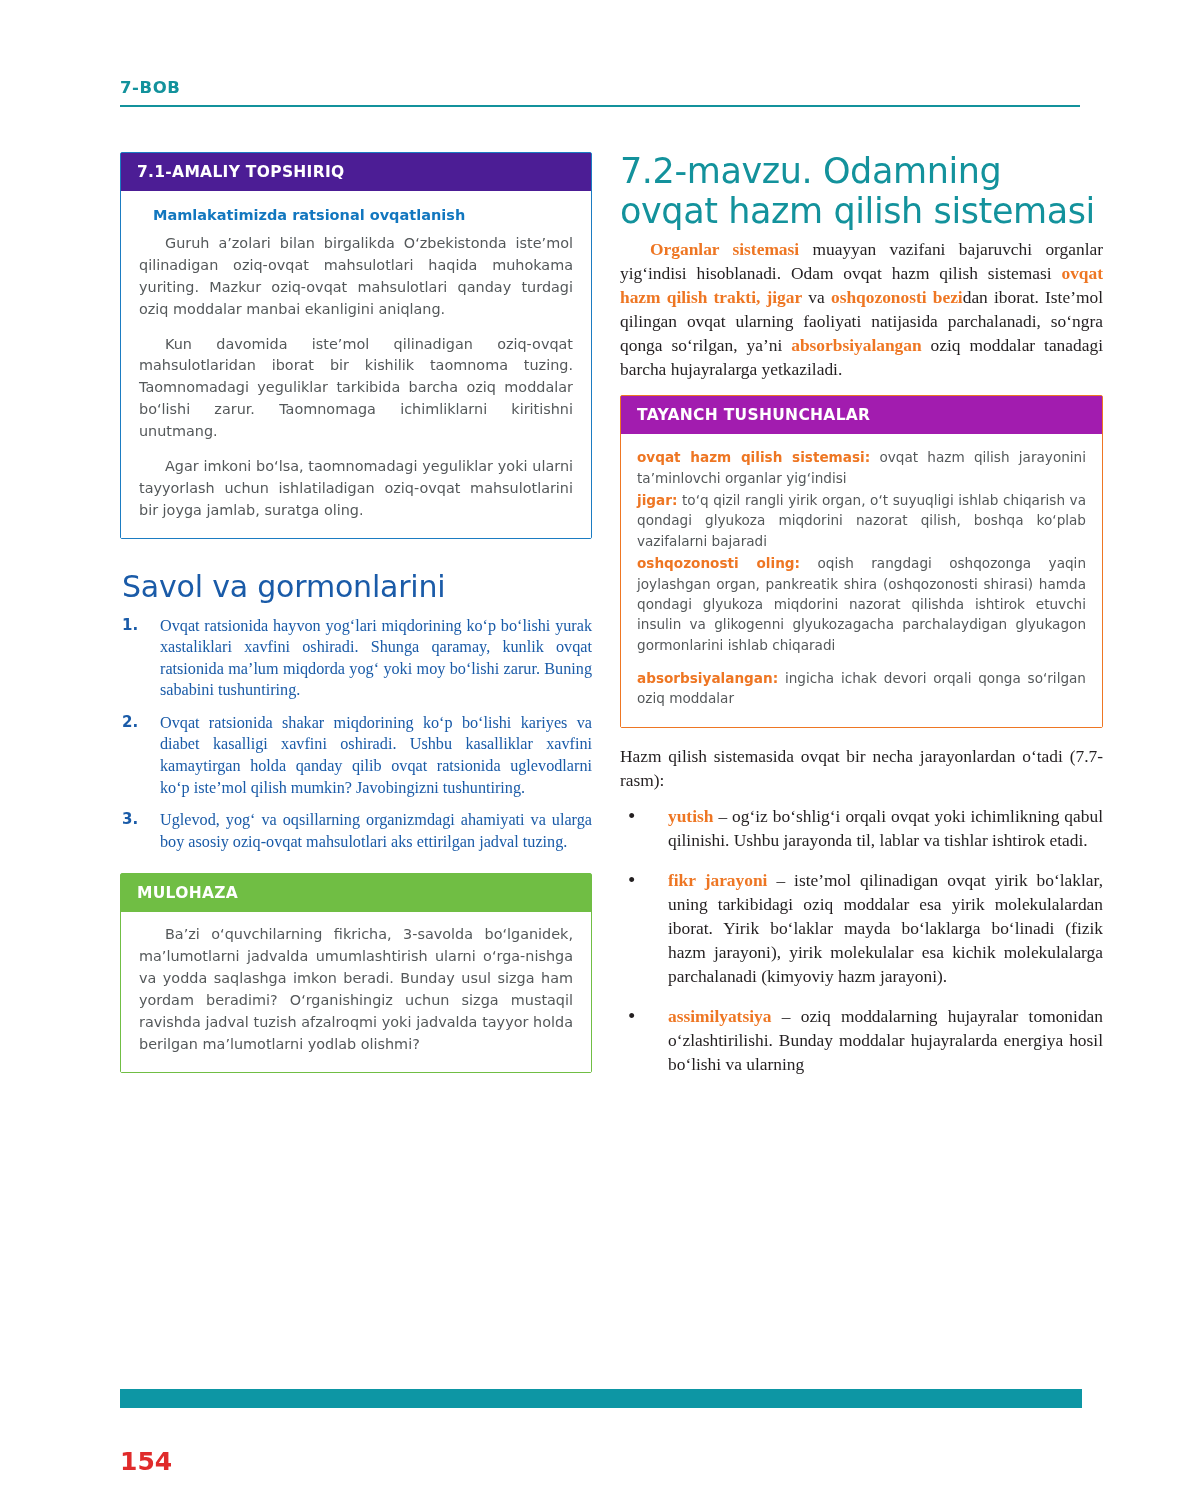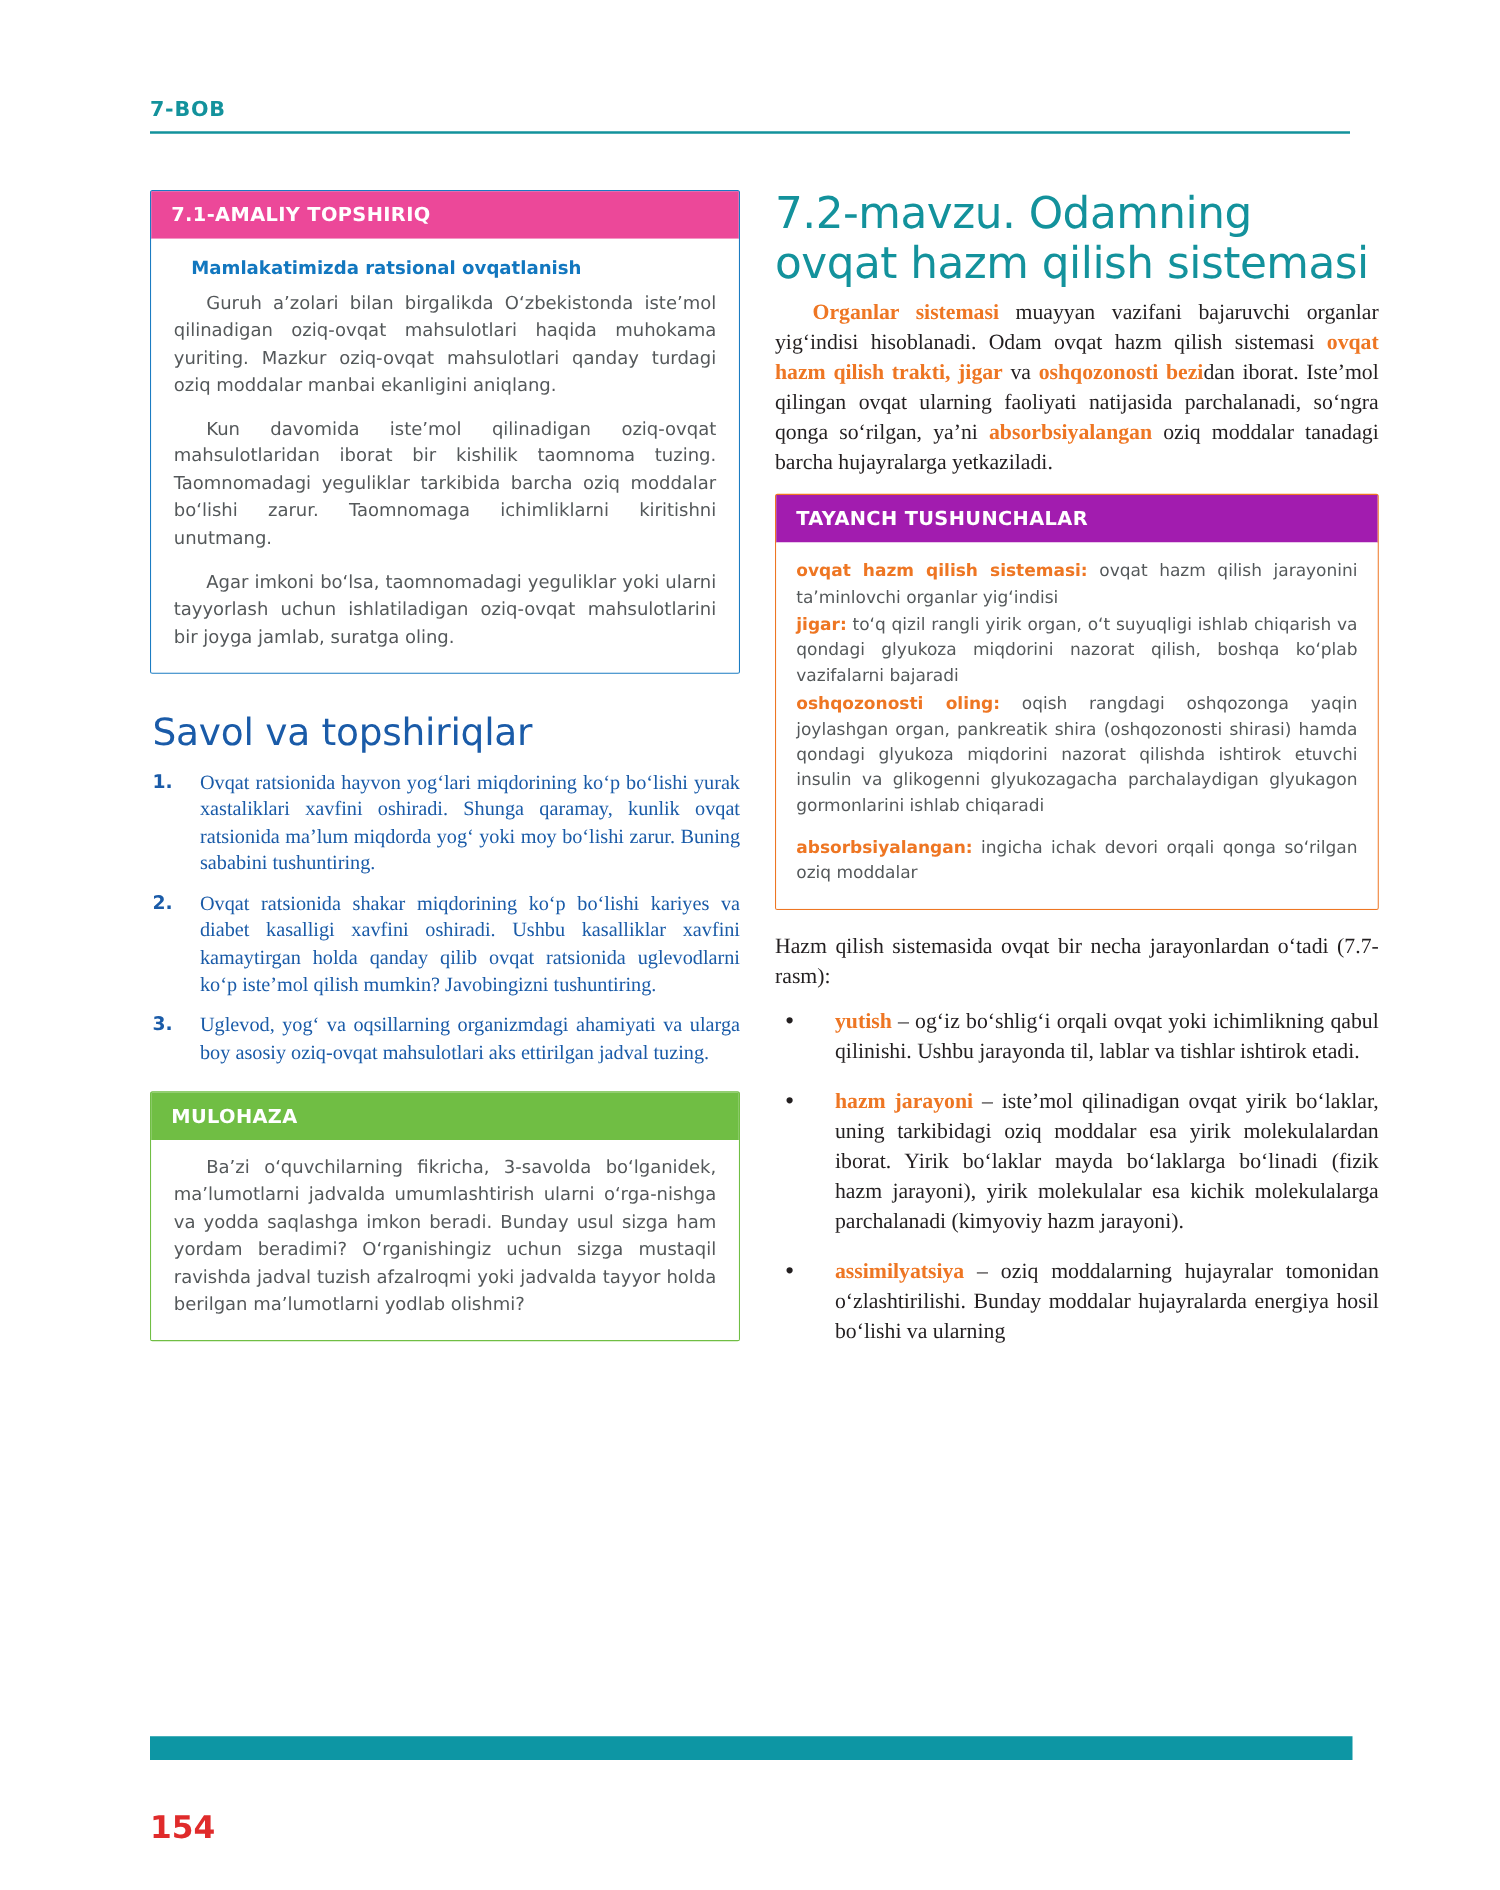--- a/index.html
+++ b/index.html
@@ -58,21 +58,21 @@
   .box { border: 1.5px solid; border-radius: 2px; }
   .box-blue { border-color: #1B7CC2; }
   .box-head {
     color: #ffffff;
     font-family: "DejaVu Sans", sans-serif;
     font-weight: bold;
     font-size: 15.5px;
     letter-spacing: 0.3px;
     padding: 10px 16px 10px 16px;
   }
-  .head-blue { background: #ec4899; }
+  .head-blue { background: #4c1d95; }
   .box-body { padding: 12px 18px 16px 18px; background: #ffffff; }
 
   .sub-title {
     color: #1277BF;
     font-family: "DejaVu Sans", sans-serif;
     font-weight: bold;
     font-size: 14.5px;
     margin: 4px 0 10px 14px;
   }
   .p-sans {
@@ -223,21 +223,21 @@
     <div class="box box-blue">
       <div class="box-head head-blue">7.1-AMALIY TOPSHIRIQ</div>
       <div class="box-body">
         <div class="sub-title">Mamlakatimizda ratsional ovqatlanish</div>
         <p class="p-sans">Guruh a’zolari bilan birgalikda O‘zbekistonda iste’mol qilinadigan oziq-ovqat mahsulotlari haqida muhokama yuriting.  Mazkur oziq-ovqat mahsulotlari qanday turdagi oziq moddalar manbai ekanligini aniqlang.</p>
         <p class="p-sans">Kun davomida iste’mol qilinadigan oziq-ovqat mahsulotlaridan iborat bir kishilik taomnoma tuzing. Taomnomadagi yeguliklar tarkibida barcha oziq moddalar bo‘lishi zarur. Taomnomaga ichimliklarni kiritishni unutmang.</p>
         <p class="p-sans">Agar imkoni bo‘lsa, taomnomadagi yeguliklar yoki ularni tayyorlash uchun ishlatiladigan oziq-ovqat mahsulotlarini bir joyga jamlab, suratga oling.</p>
       </div>
     </div>
 
-    <div class="section-title">Savol va topshiriqlar</div>
+    <div class="section-title">Savol va gormonlarini</div>
 
     <ol class="qlist">
       <li>Ovqat ratsionida hayvon yog‘lari miqdorining ko‘p bo‘lishi yurak xastaliklari xavfini oshiradi. Shunga qaramay, kunlik ovqat ratsionida ma’lum miqdorda yog‘ yoki moy bo‘lishi zarur. Buning sababini tushuntiring.</li>
       <li>Ovqat ratsionida shakar miqdorining ko‘p bo‘lishi kariyes va diabet kasalligi xavfini oshiradi. Ushbu kasalliklar xavfini kamaytirgan holda qanday qilib ovqat ratsionida uglevodlarni ko‘p iste’mol qilish mumkin? Javobingizni tushuntiring.</li>
       <li>Uglevod, yog‘ va oqsillarning organizmdagi ahamiyati va ularga boy asosiy oziq-ovqat mahsulotlari aks ettirilgan jadval tuzing.</li>
     </ol>
 
     <div class="box box-green">
       <div class="box-head head-green">MULOHAZA</div>
       <div class="box-body">
@@ -262,21 +262,21 @@
             <p class="term-p"><span class="term">oshqozonosti oling:</span><span> oqish rangdagi oshqozonga yaqin joylashgan organ, pankreatik shira (oshqozonosti shirasi) hamda qondagi glyukoza miqdorini nazorat qilishda ishtirok etuvchi insulin va glikogenni glyukozagacha parchalaydigan glyukagon gormonlarini ishlab chiqaradi</span></p>
             <p class="term-p gap"><span class="term">absorbsiyalangan:</span><span> ingicha ichak devori orqali qonga so‘rilgan oziq moddalar</span></p>
           </div>
       </div>
     </div>
 
     <p class="p-serif noindent" style="margin-top:16px;">Hazm qilish sistemasida ovqat bir necha jarayonlardan o‘tadi (7.7-rasm):</p>
 
     <ul class="blist">
         <li><span class="kw">yutish</span><span> – og‘iz bo‘shlig‘i orqali ovqat yoki ichimlikning qabul qilinishi. Ushbu jarayonda til, lablar va tishlar ishtirok etadi.</span></li>
-        <li><span class="kw">hazm jarayoni</span><span> – iste’mol qilinadigan ovqat yirik bo‘laklar, uning tarkibidagi oziq moddalar esa yirik molekulalardan iborat. Yirik bo‘laklar mayda bo‘laklarga bo‘linadi (fizik hazm jarayoni), yirik molekulalar esa kichik molekulalarga parchalanadi (kimyoviy hazm jarayoni).</span></li>
+        <li><span class="kw">fikr jarayoni</span><span> – iste’mol qilinadigan ovqat yirik bo‘laklar, uning tarkibidagi oziq moddalar esa yirik molekulalardan iborat. Yirik bo‘laklar mayda bo‘laklarga bo‘linadi (fizik hazm jarayoni), yirik molekulalar esa kichik molekulalarga parchalanadi (kimyoviy hazm jarayoni).</span></li>
         <li><span class="kw">assimilyatsiya</span><span> – oziq moddalarning hujayralar tomonidan o‘zlashtirilishi. Bunday moddalar hujayralarda energiya hosil bo‘lishi va ularning</span></li>
       </ul>
 
   </div>
 
   <div class="footer-bar"></div>
   <div class="page-num">154</div>
 
 </div>
 

